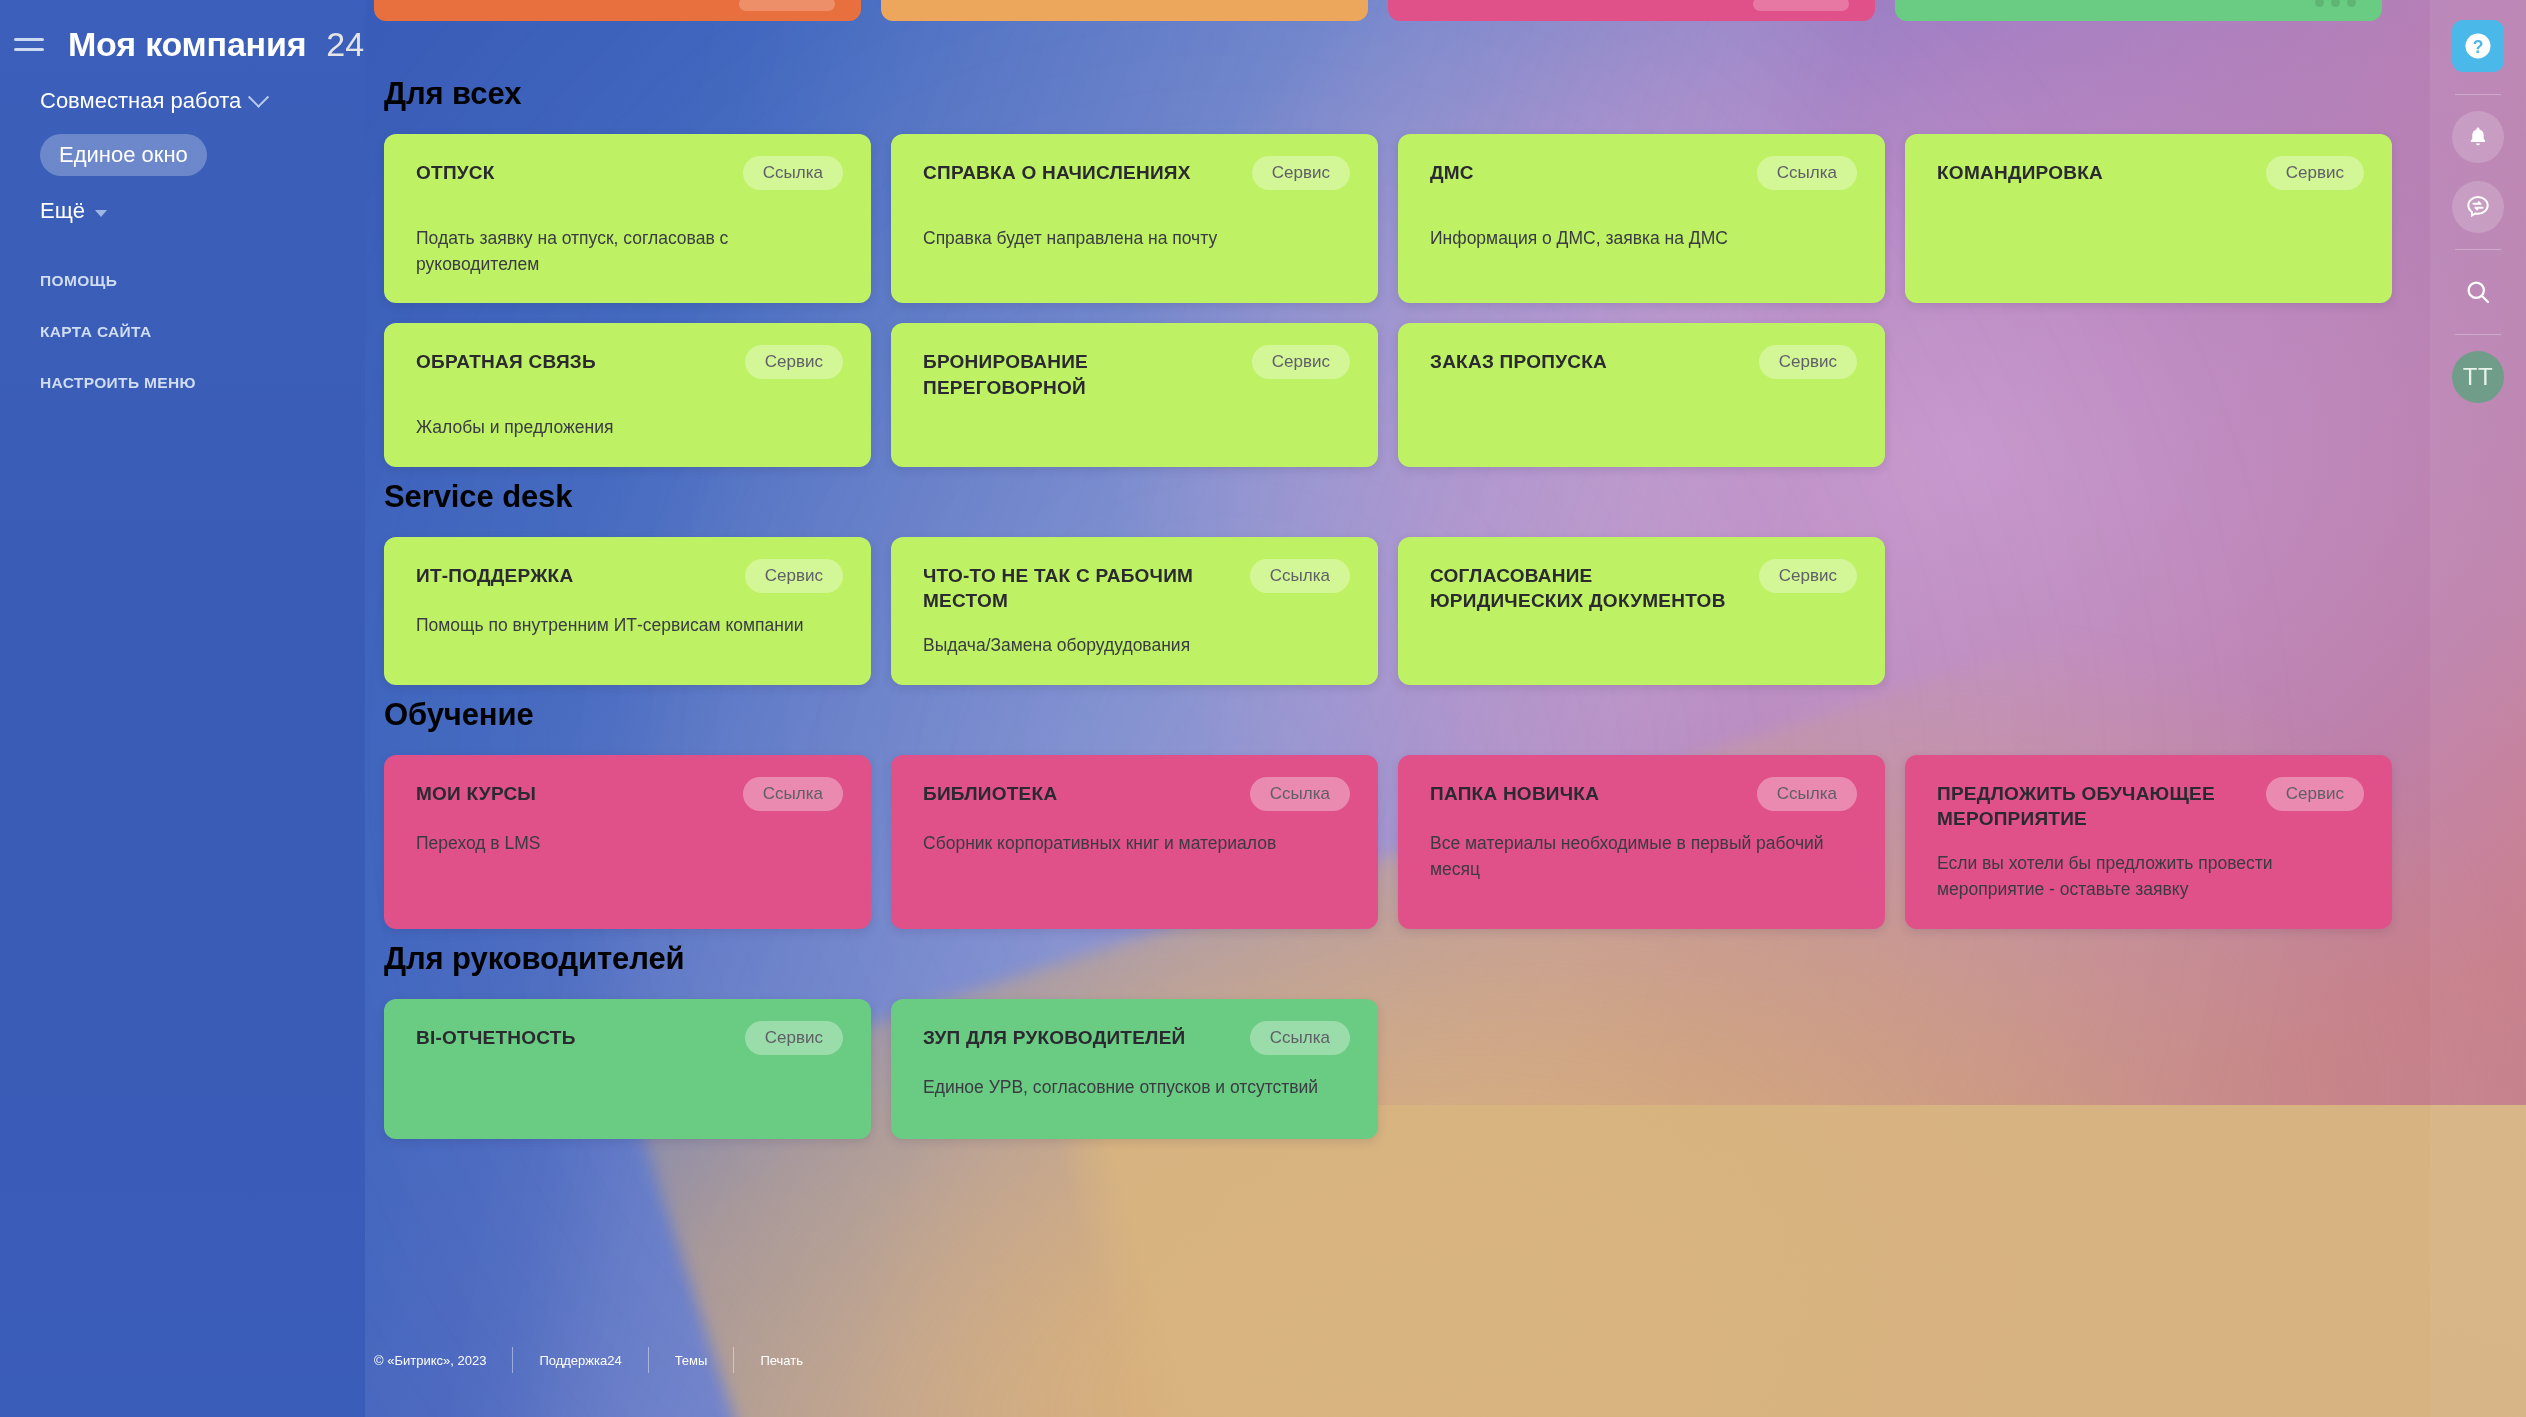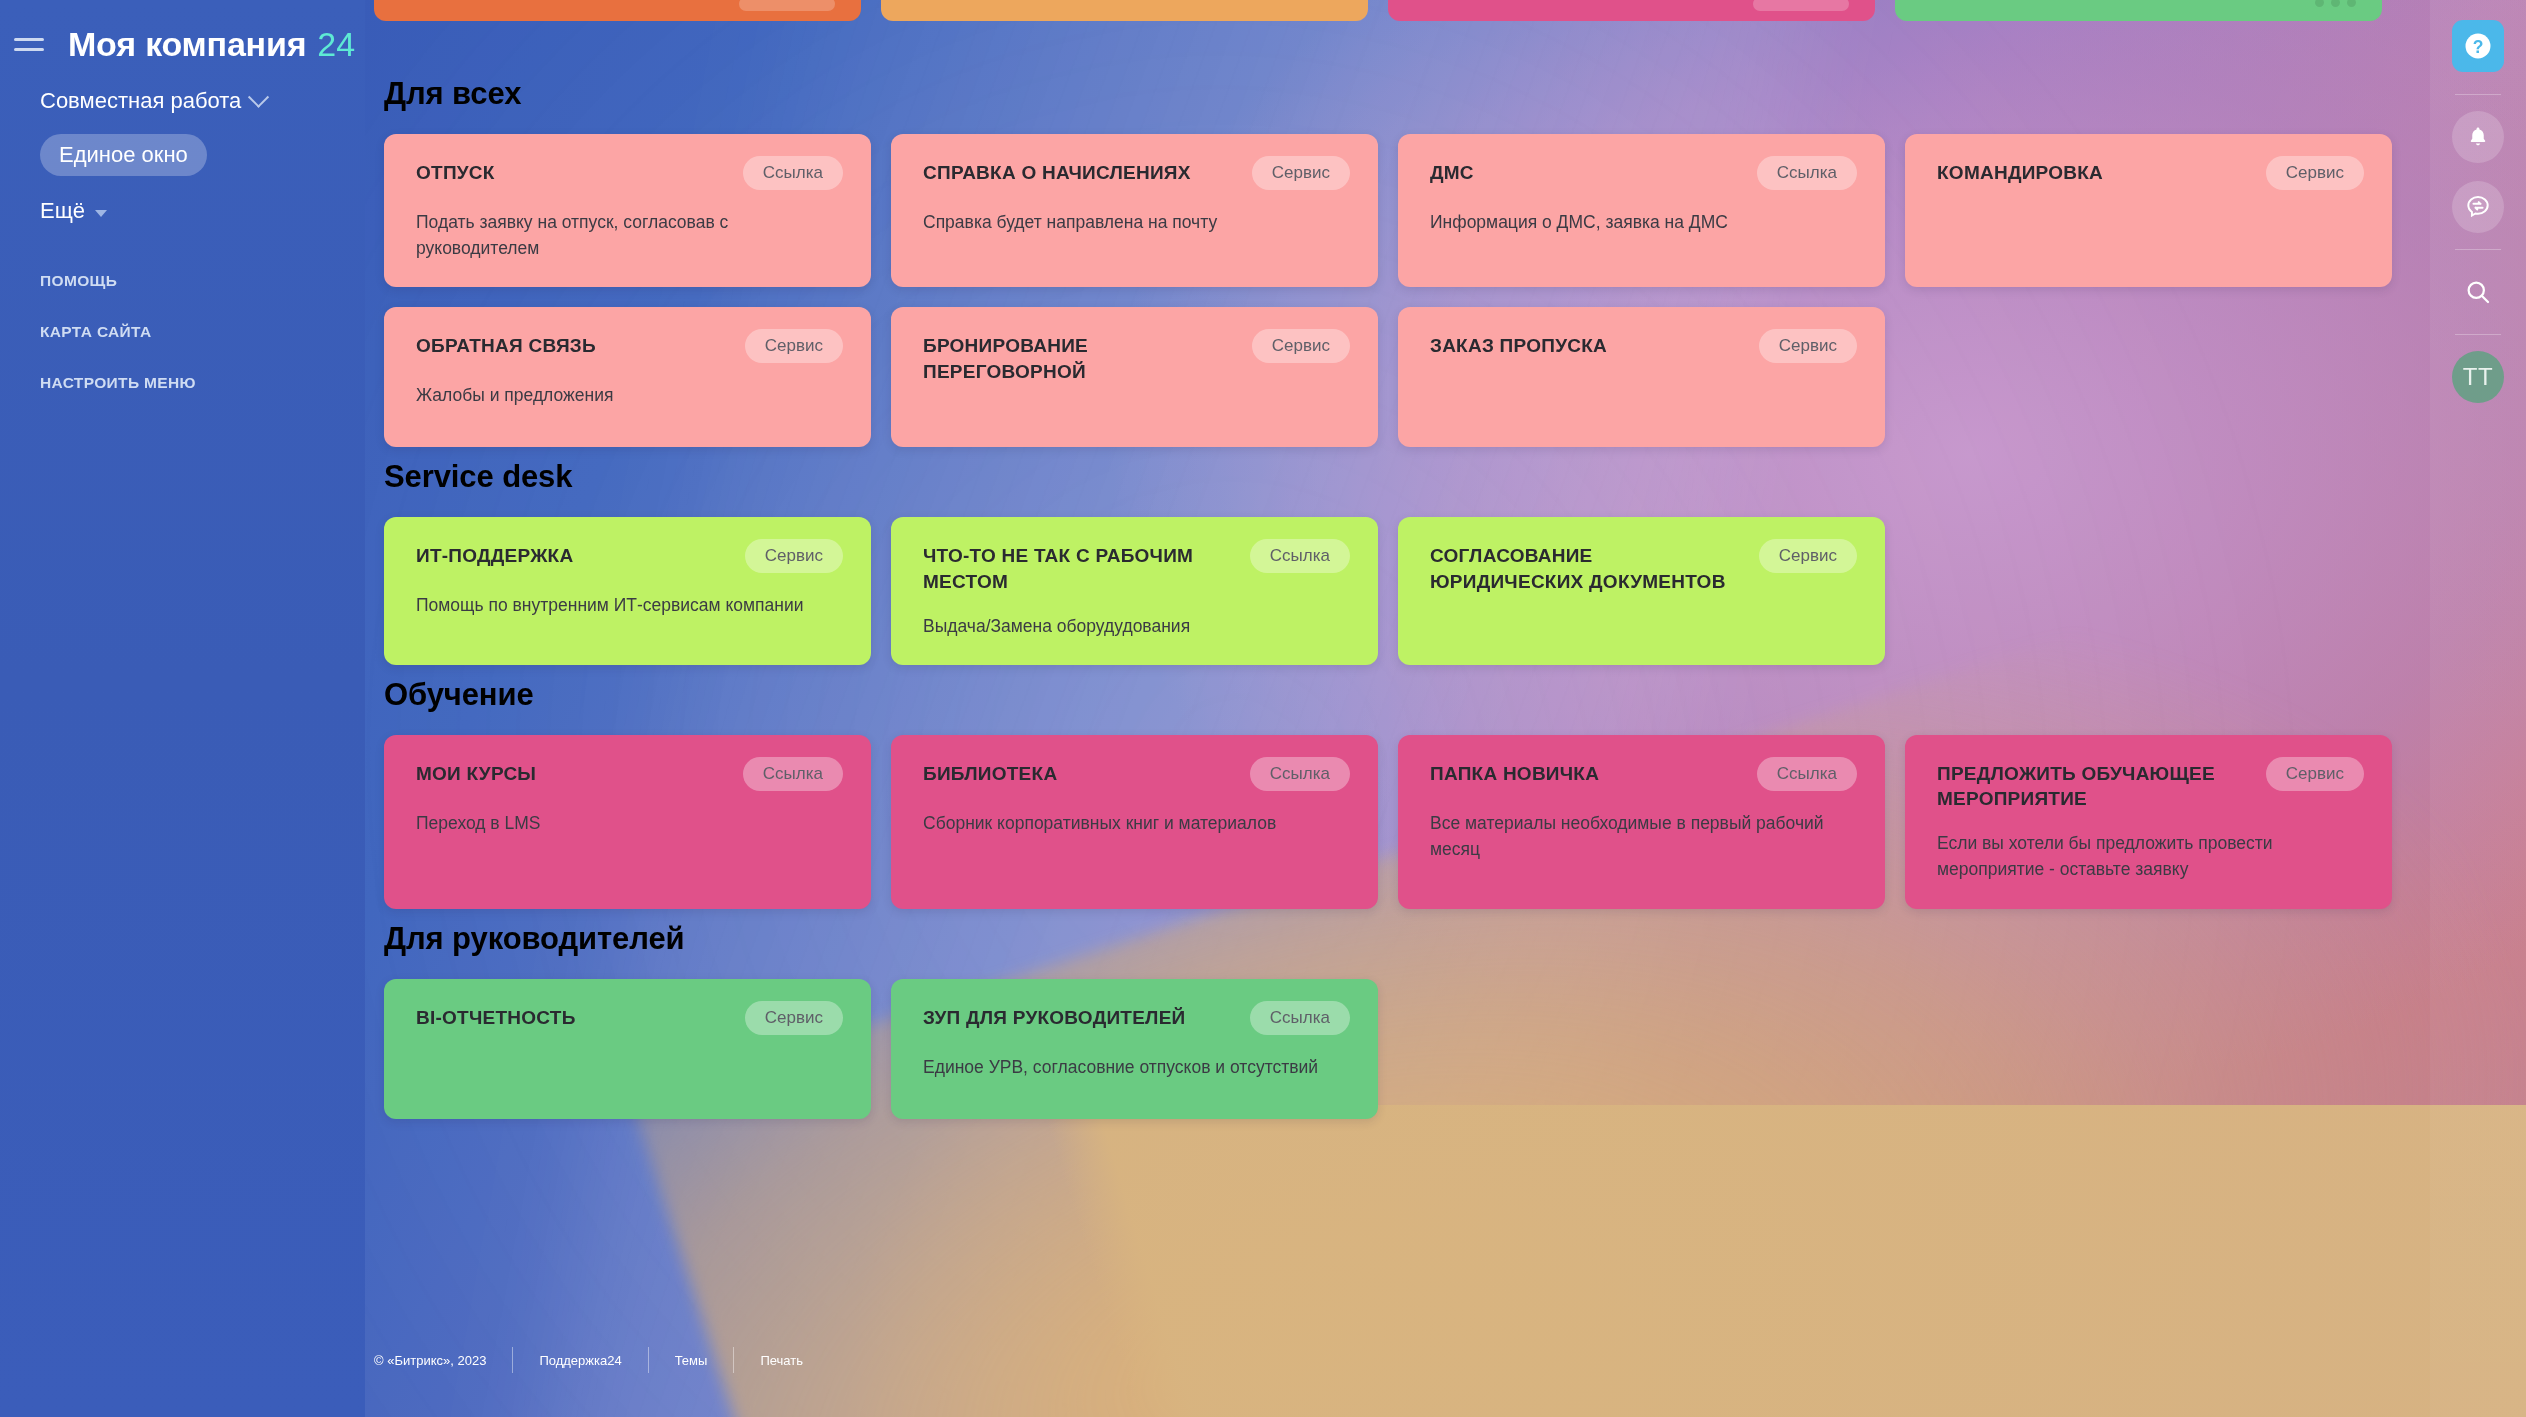--- a/index.html
+++ b/index.html
@@ -95,22 +95,22 @@
     font-size: 34px;
     font-weight: 700;
     color: #ffffff;
     letter-spacing: -0.2px;
     white-space: nowrap;
     cursor: pointer;
   }
   .brand-suffix {
     font-size: 34px;
     font-weight: 400;
-    color: #5eead4;
-    margin-left: 11px;
+    color: #e5e5e5;
+    margin-left: 20px;
   }
   .nav-block { padding: 22px 0 0 40px; }
   .nav-row {
     display: flex; align-items: center;
     gap: 10px;
     margin-bottom: 20px;
     cursor: pointer;
   }
   .nav-text {
     font-size: 22px;
@@ -220,21 +220,21 @@
     margin-top: 20px;
     font-size: 17.5px;
     line-height: 1.47;
     color: #3b3b44;
     max-width: 420px;
   }
   .card.tall { min-height: 140px; }
   .card.short { min-height: 96px; }
 
   
-  .c-orange { background: #fca5a5; }
+  .c-orange { background: #bef264; gap: 16px; }
   .c-amber  { background: #bef264; }
   .c-pink   { background: #e0518a; }
   .c-green  { background: #6acb82; }
 
   
   #cutoff-row {
     position: absolute;
     left: 374px; top: -84px;
     right: 96px;
     height: 105px;

